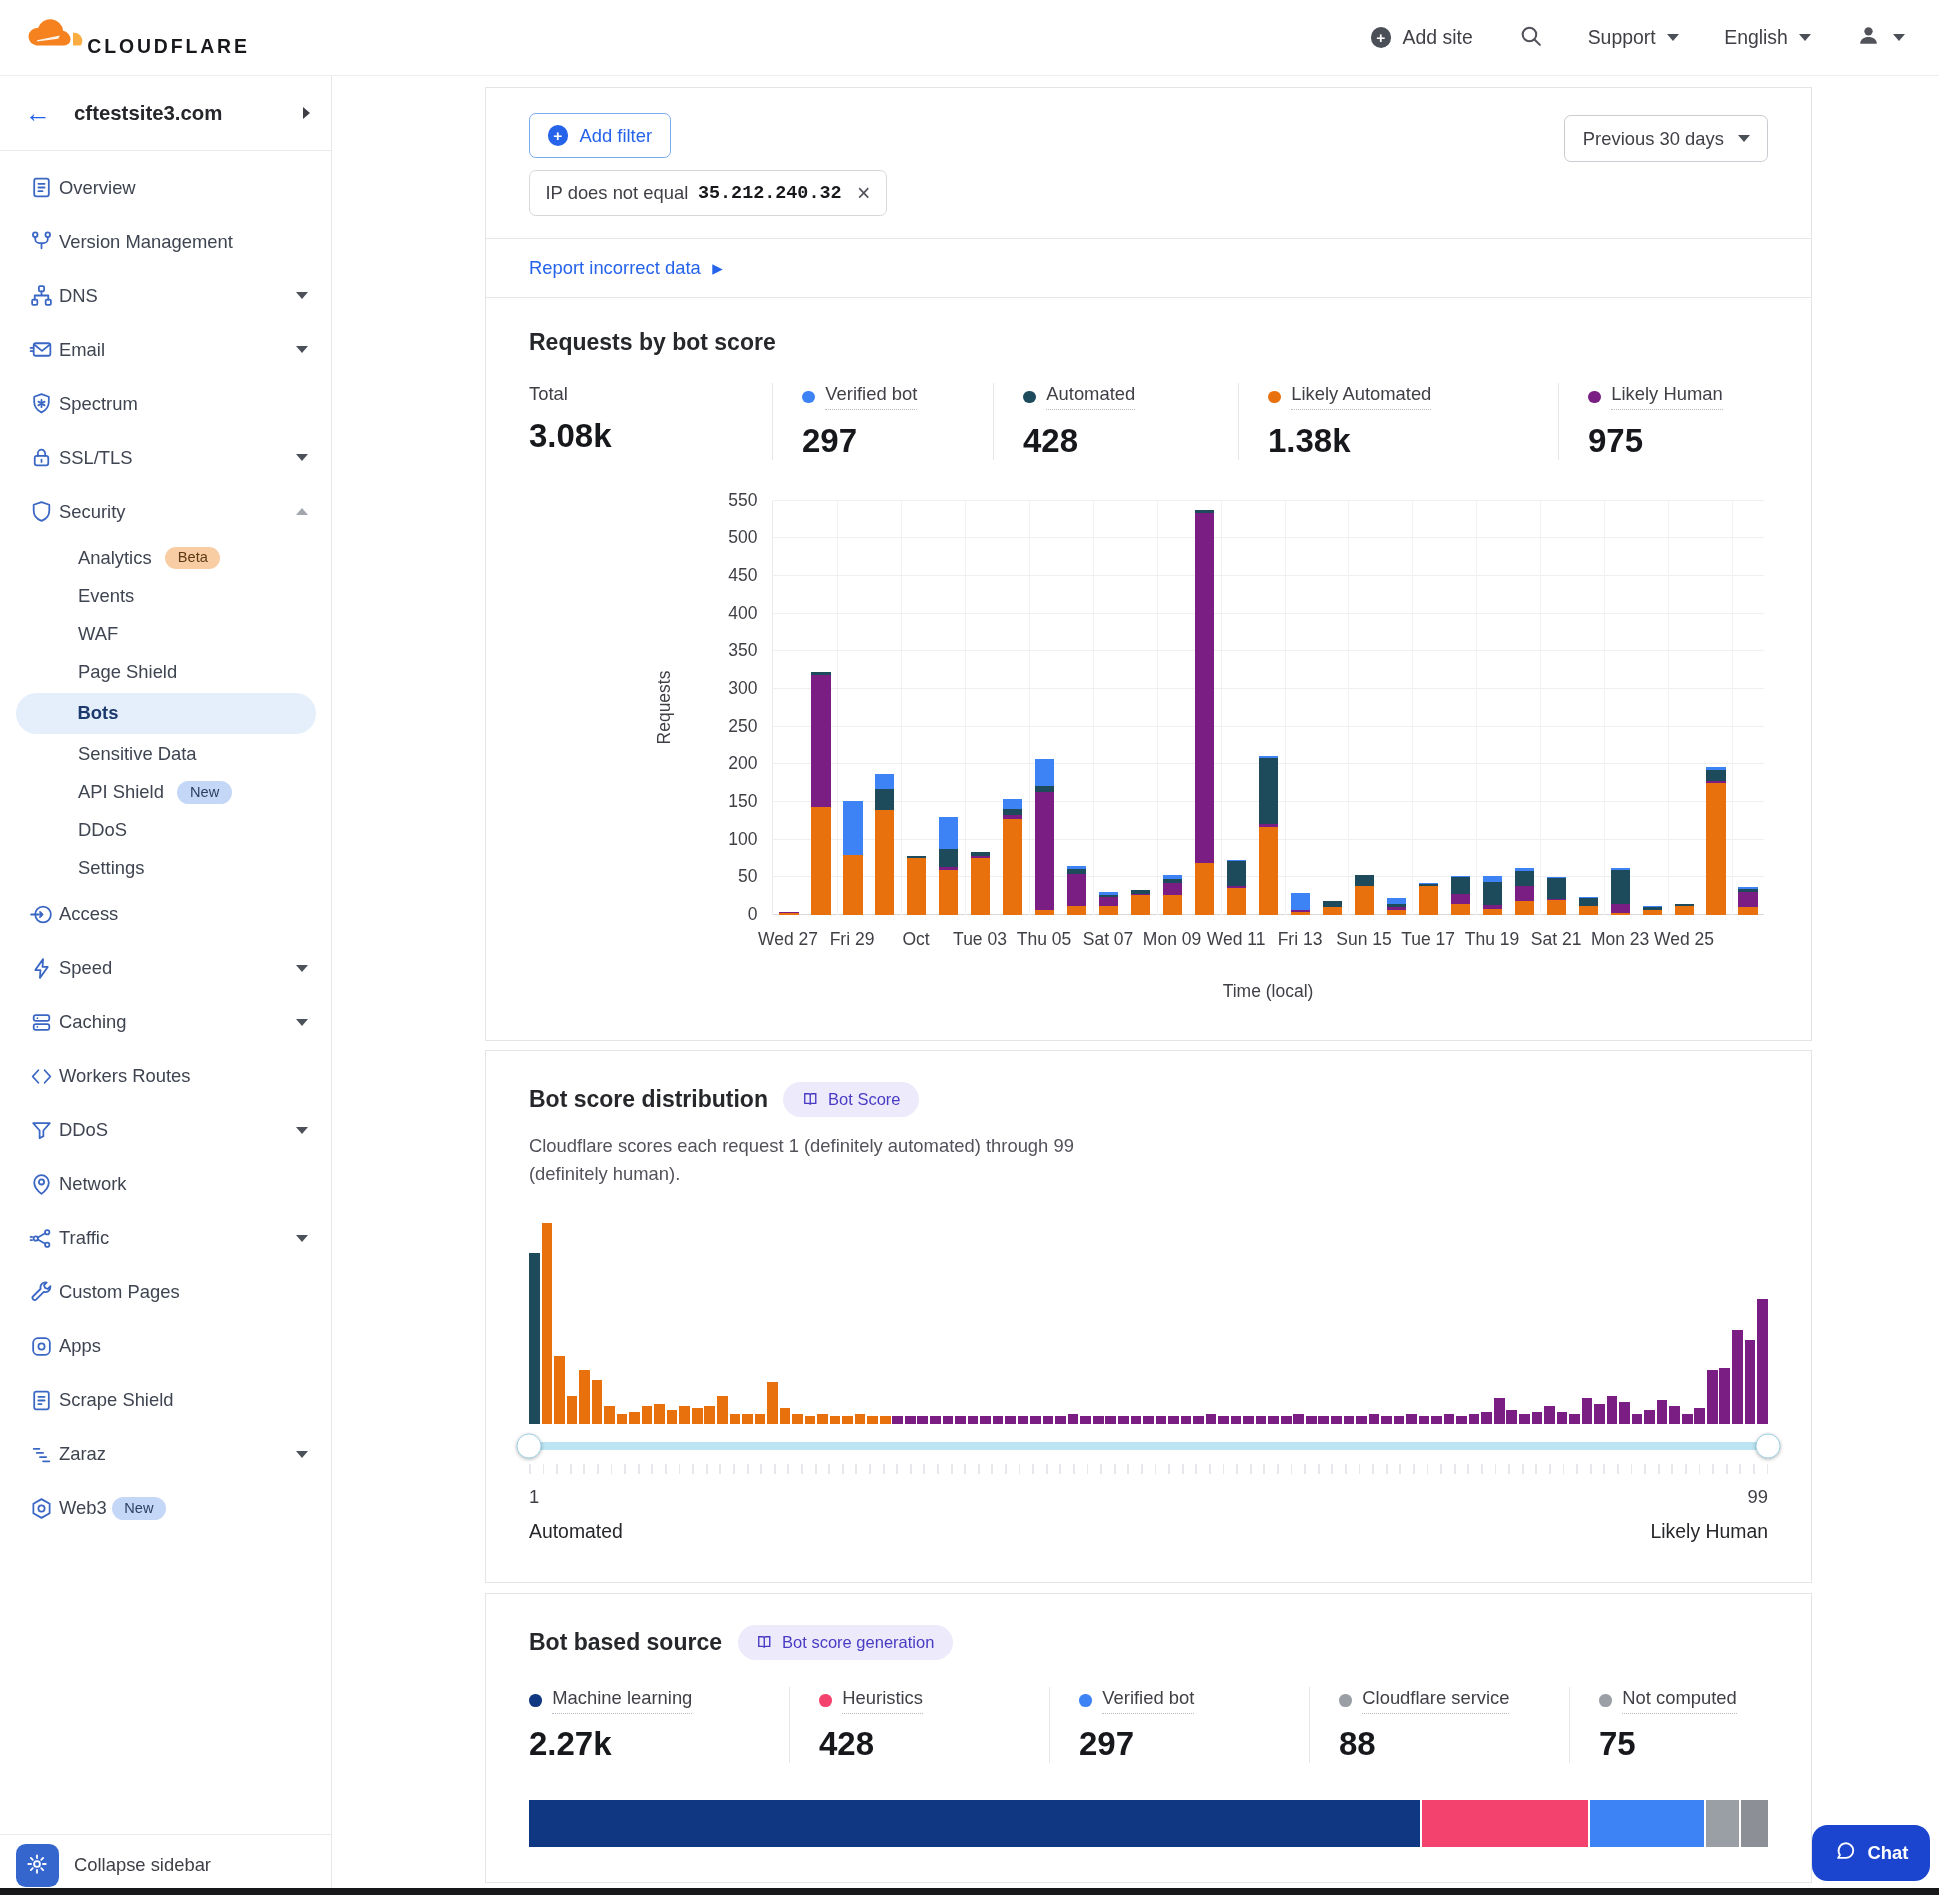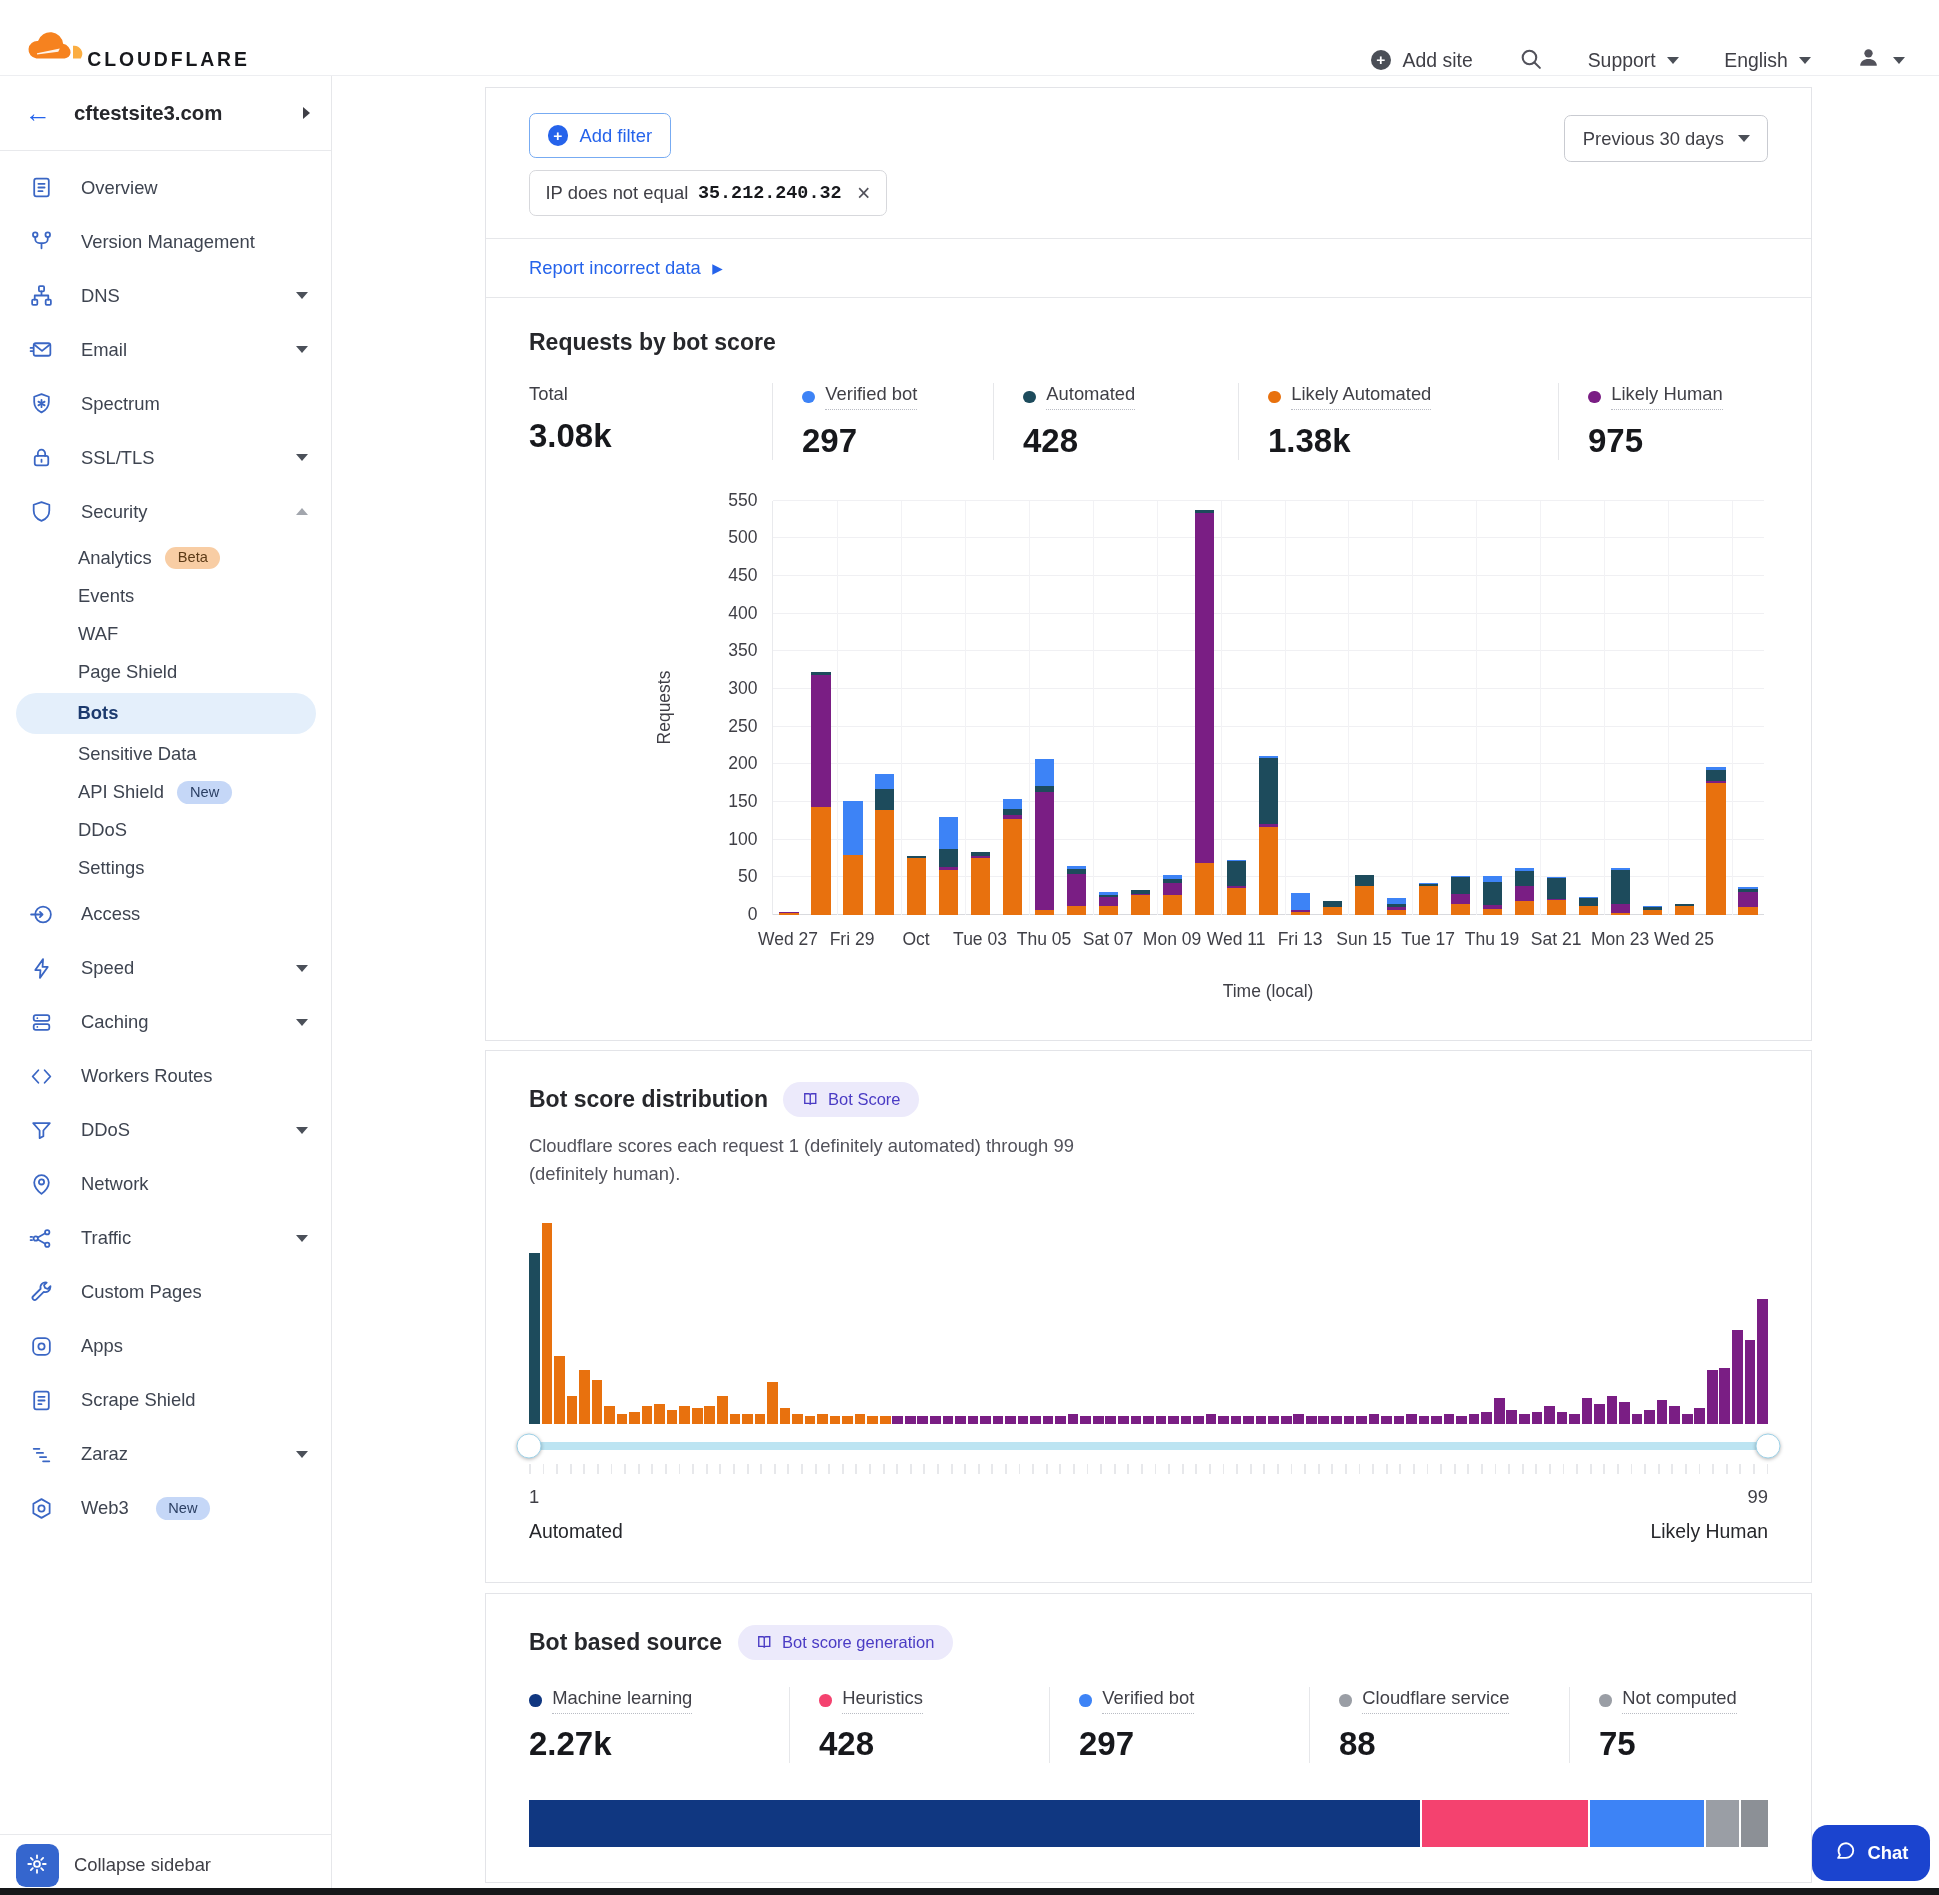--- a/index.html
+++ b/index.html
@@ -1,32 +1,32 @@
 <!DOCTYPE html>
 <html><head>
 <meta charset="utf-8">
 <style>
   html,body{margin:0;padding:0;background:#fff;font-family:"Liberation Sans",sans-serif;}
   #app{position:relative;width:1940px;height:1895px;overflow:hidden;background:#fff;}
   
-  header{position:absolute;top:0;left:0;right:0;height:76px;background:#fff;border-bottom:1px solid #EDEEF1;display:flex;align-items:flex-end;justify-content:space-between;padding:0 35px 0 19.4px;box-sizing:border-box;z-index:5;}
+  header{position:absolute;top:0;left:0;right:0;height:76px;background:#fff;border-bottom:1px solid #EDEEF1;display:flex;align-items:center;justify-content:space-between;padding:0 35px 0 19.4px;box-sizing:border-box;z-index:5;}
   .logo{display:flex;align-items:flex-end;gap:1.9px;cursor:pointer;}
   .brand{font-size:19.4px;font-weight:700;letter-spacing:2.9px;color:#17181C;padding-bottom:3.9px;}
   .header-right{display:flex;align-items:center;gap:45px;}
   .hitem{display:flex;align-items:center;gap:11.6px;font-size:19.4px;color:#3F3F46;cursor:pointer;}
   .caret{width:0;height:0;border-left:6.8px solid transparent;border-right:6.8px solid transparent;border-top:7.8px solid #4B4F57;display:inline-block;}
   .cplus{width:20.4px;height:20.4px;border-radius:50%;background:#4B4F57;color:#fff;display:inline-flex;align-items:center;justify-content:center;font-size:15.5px;font-weight:700;line-height:1;}
   
   aside{position:absolute;top:76px;left:0;bottom:0;width:332px;background:#fff;border-right:1px solid #E6E7EA;box-sizing:border-box;}
   .site-row{height:74px;display:flex;align-items:center;padding:0 21.3px 0 25px;gap:23px;border-bottom:1px solid #E8E9EC;cursor:pointer;}
   .back-arrow{color:#2563EB;font-size:26px;line-height:1;}
   .site-name{font-size:20.4px;font-weight:700;color:#26272B;flex:1;}
   .chev-right{width:0;height:0;border-top:6.8px solid transparent;border-bottom:6.8px solid transparent;border-left:7.8px solid #3F3F46;}
   nav{padding-top:9.7px;}
-  .nav-item{height:54px;display:flex;align-items:center;padding:0 23px 0 29px;gap:27px;font-size:18.4px;color:#3E4450;cursor:pointer;}
+  .nav-item{height:54px;display:flex;align-items:center;padding:0 23px 0 29px;gap:5px;font-size:18.4px;color:#3E4450;cursor:pointer;}
   .nav-icon{width:25px;height:25px;display:inline-flex;}
   .nav-icon svg{width:25px;height:25px;stroke:#3A66C4;fill:none;stroke-width:1.7;stroke-linecap:round;stroke-linejoin:round;}
   .chev{margin-left:auto;}
   .chev.down{width:0;height:0;border-left:6.8px solid transparent;border-right:6.8px solid transparent;border-top:7.8px solid #4B5059;}
   .chev.up{width:0;height:0;border-left:6.8px solid transparent;border-right:6.8px solid transparent;border-bottom:7.8px solid #A2A6AD;}
   .nav-sub{height:38px;display:flex;align-items:center;padding-left:78px;font-size:18.4px;color:#3E4450;gap:13.6px;cursor:pointer;}
   .nav-sub.active{background:#E4EFFB;border-radius:20.4px;margin:1.9px 15.5px;padding-left:62px;font-weight:700;color:#1C3A6E;height:41px;}
   .badge{font-size:14.6px;padding:3.9px 12.6px;border-radius:12.6px;font-weight:500;line-height:1;}
   .badge.beta{background:#F8CDA4;color:#5C3A16;}
   .badge.new{background:#C5D7F7;color:#2B3F63;}

